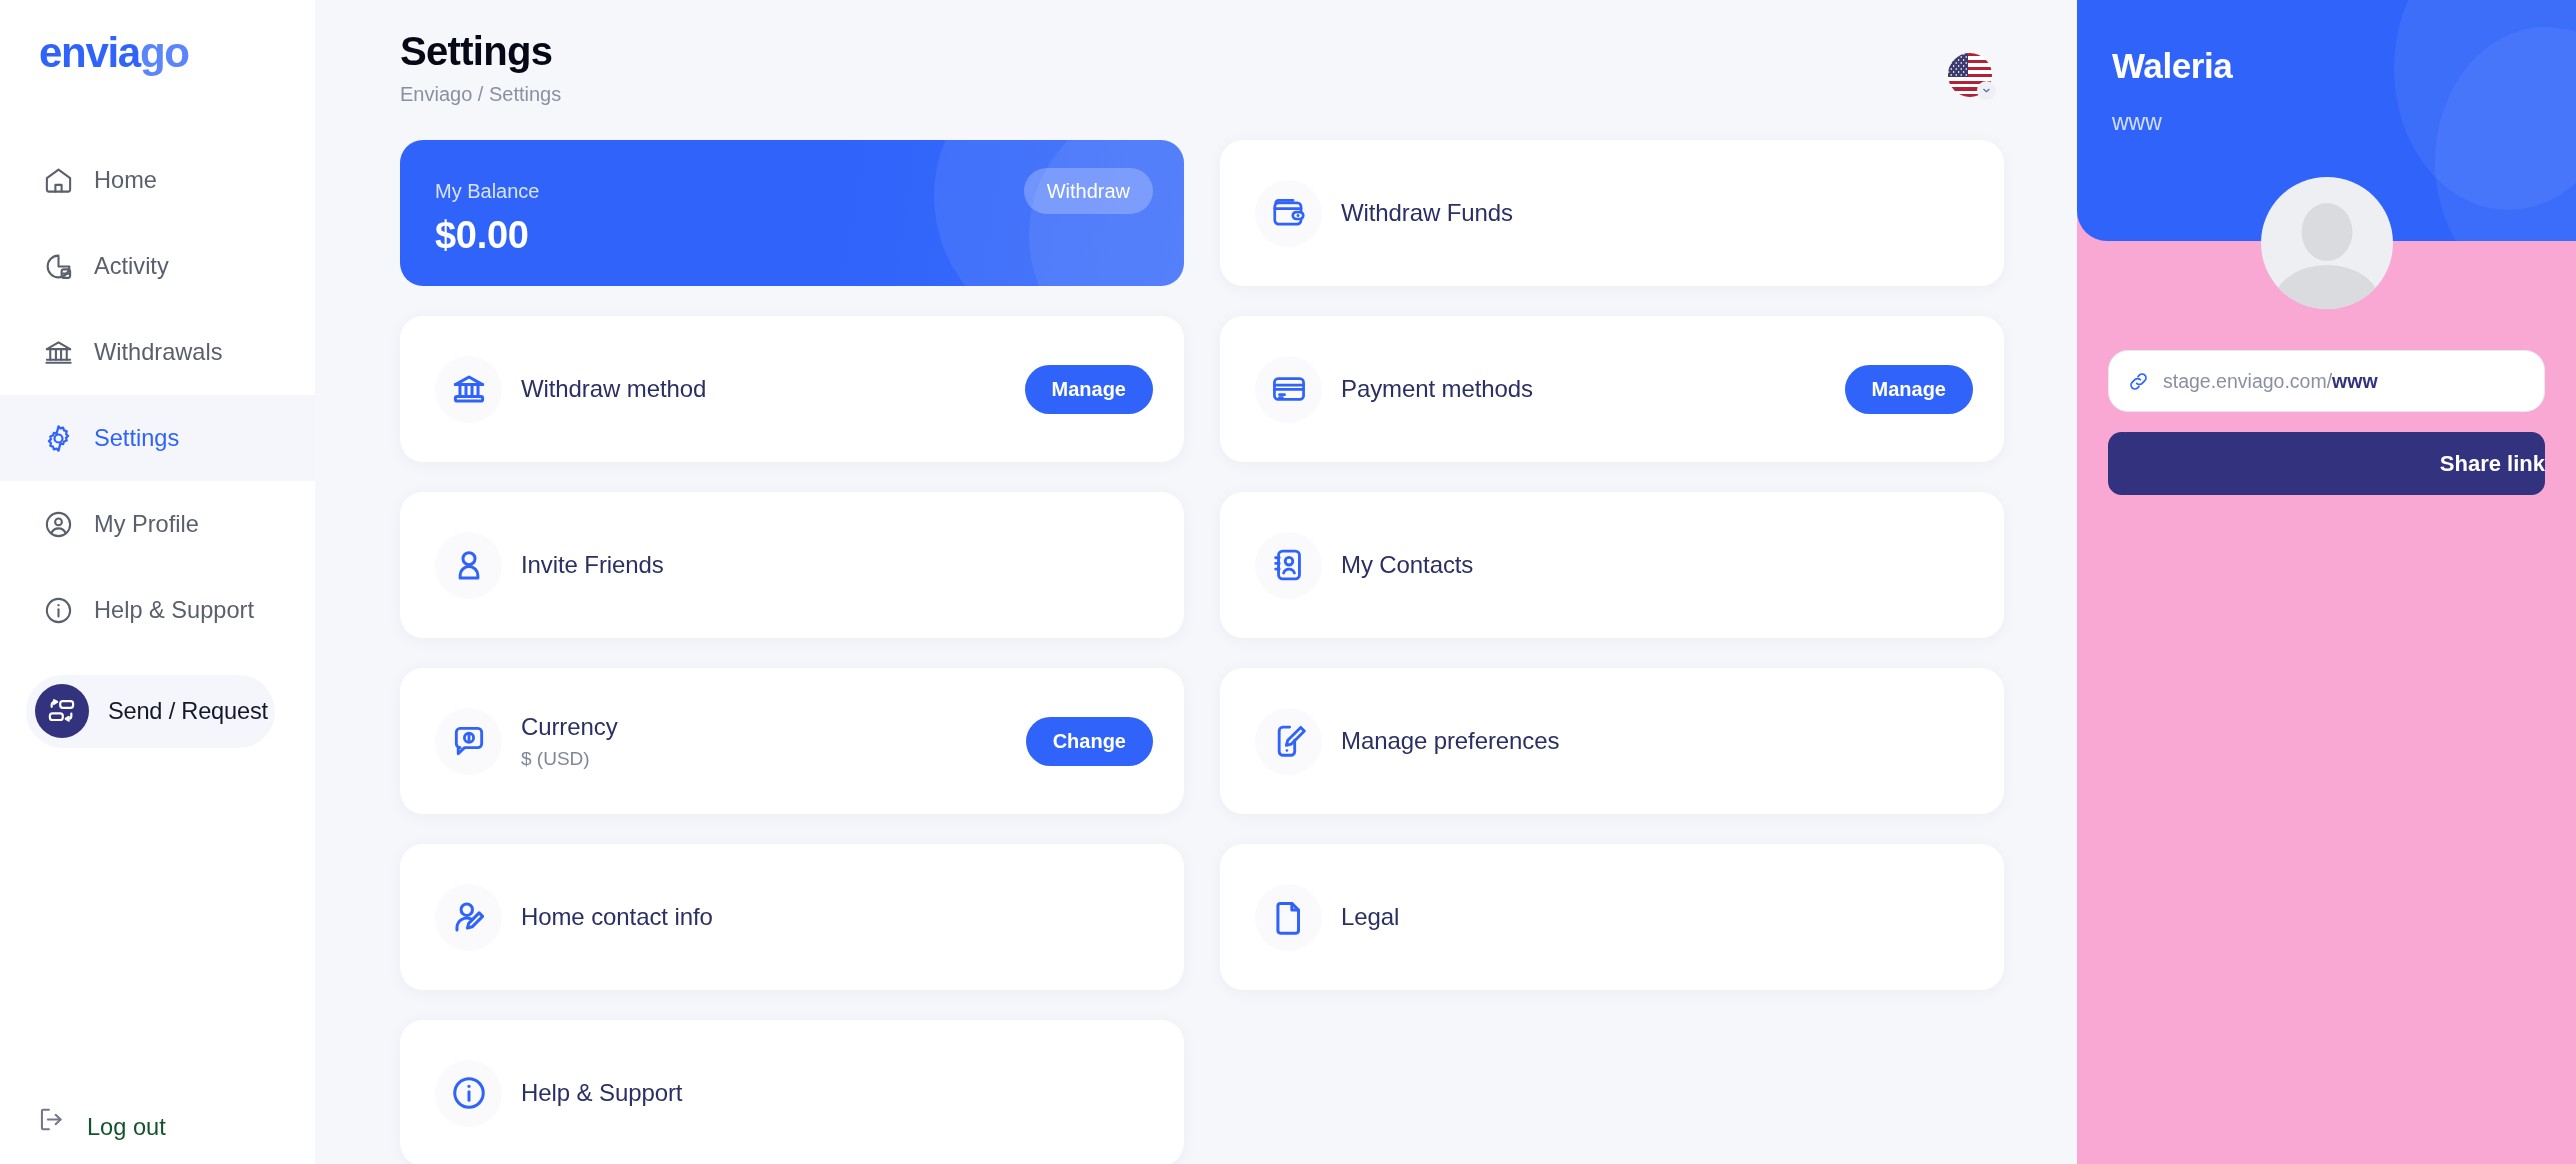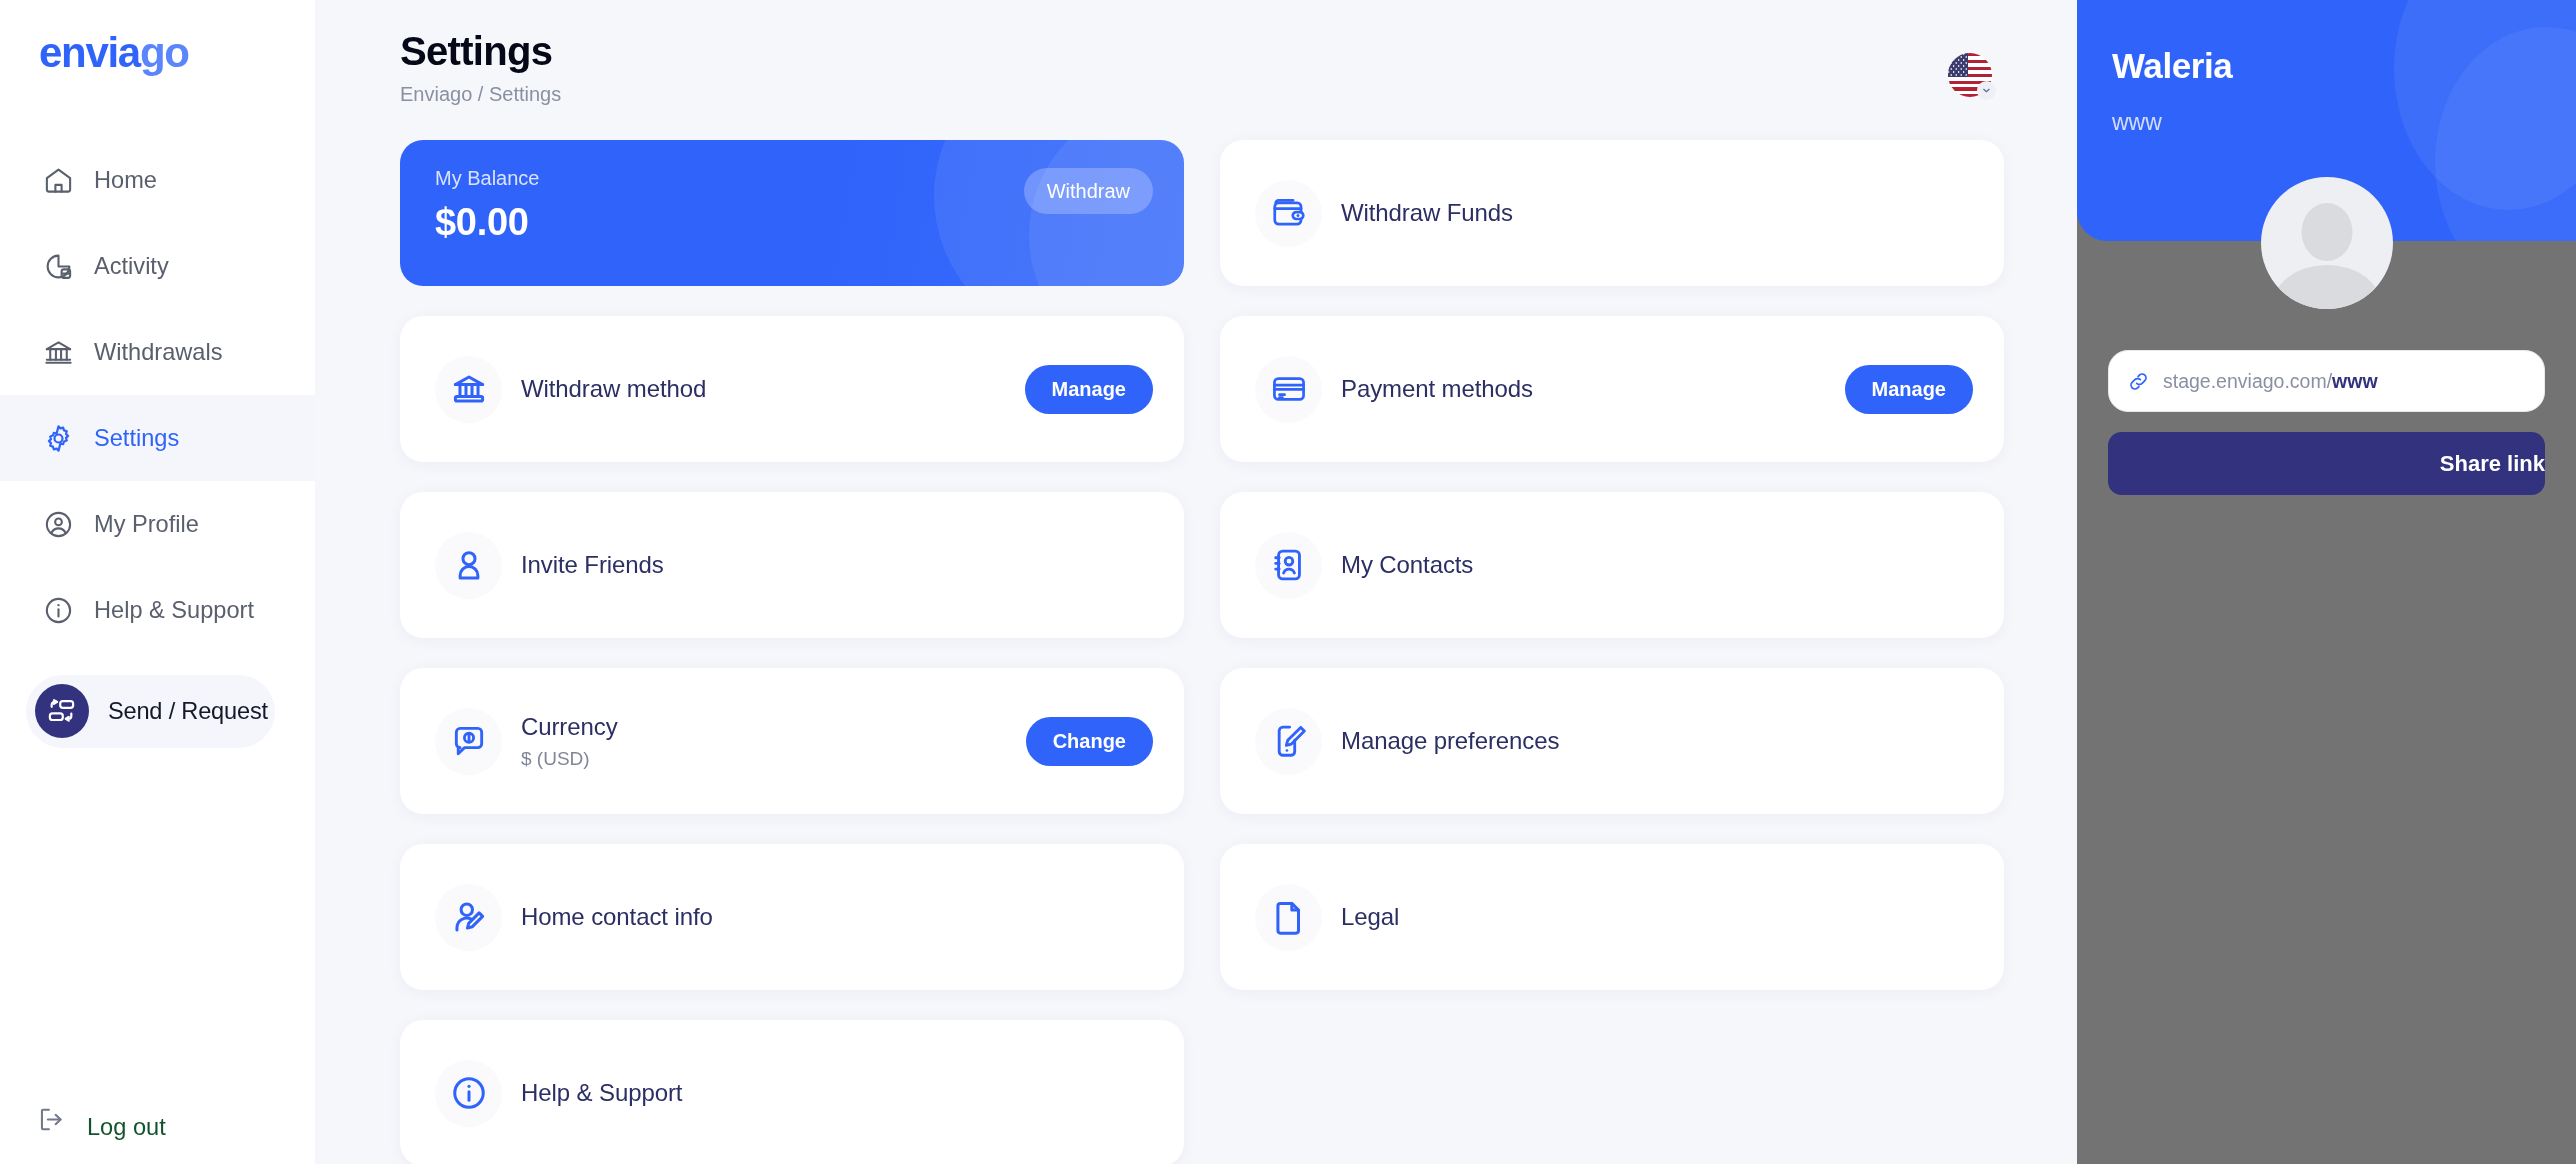--- a/index.html
+++ b/index.html
@@ -263,21 +263,21 @@
     font-family: inherit;
   }
 
   
   .balance-card {
     position: relative;
     overflow: hidden;
     border-radius: 23px;
     height: 146px;
     background: linear-gradient(100deg, #2f63fa 0%, #2f63fa 55%, #3b6dfb 100%);
-    padding: 27px 0 0 35px;
+    padding: 40px 0 0 35px;
     color: #fff;
   }
   .balance-deco-1 {
     position: absolute;
     right: -40px; top: -89px;
     width: 290px; height: 290px;
     border-radius: 50%;
     background: rgba(255,255,255,0.075);
   }
   .balance-deco-2 {
@@ -312,21 +312,21 @@
     font-weight: 500;
     padding: 11.5px 23px;
     cursor: pointer;
     font-family: inherit;
   }
 
   
   .profile-panel {
     width: 499px;
     flex: 0 0 499px;
-    background: #737373;
+    background: #f9a8d4;
     position: relative;
   }
   .profile-banner {
     position: relative;
     height: 241px;
     background: #2f63fa;
     border-bottom-left-radius: 30px;
     overflow: hidden;
     padding: 46px 0 0 35px;
   }

